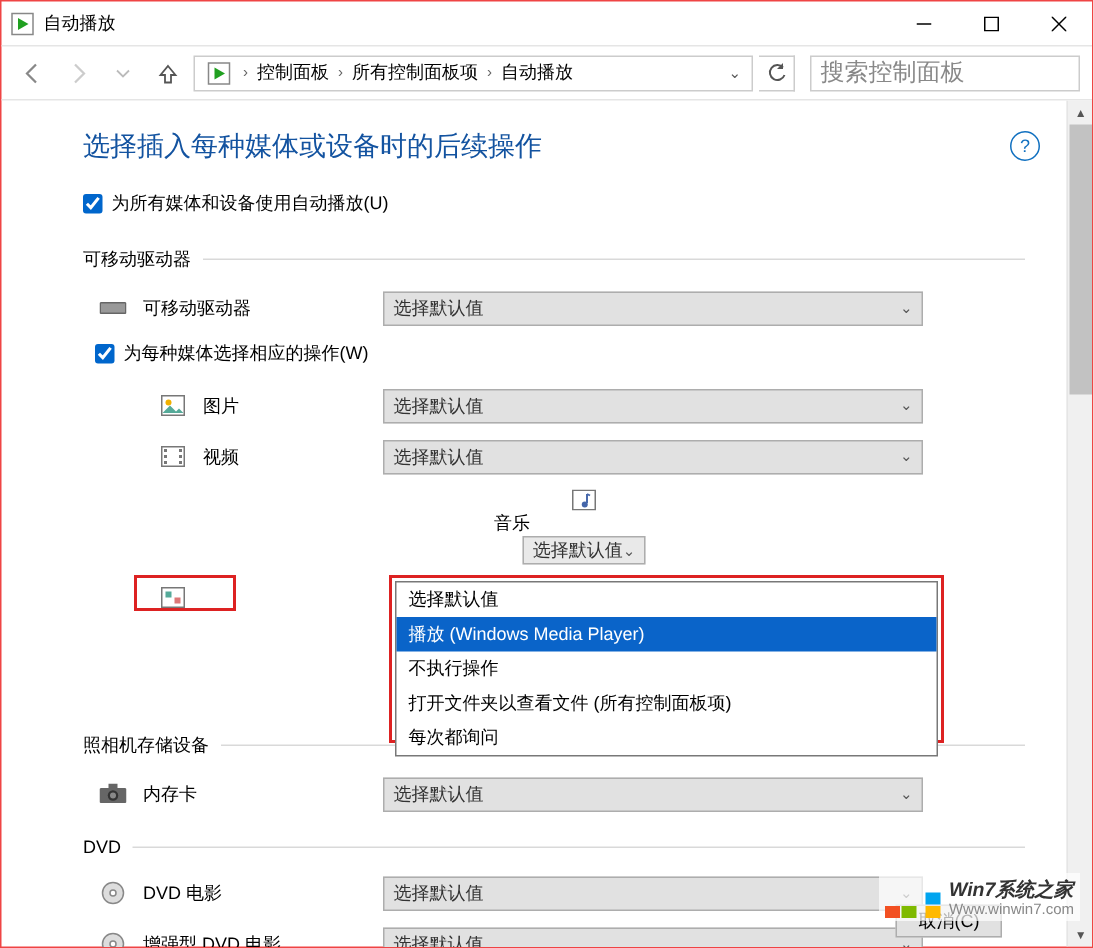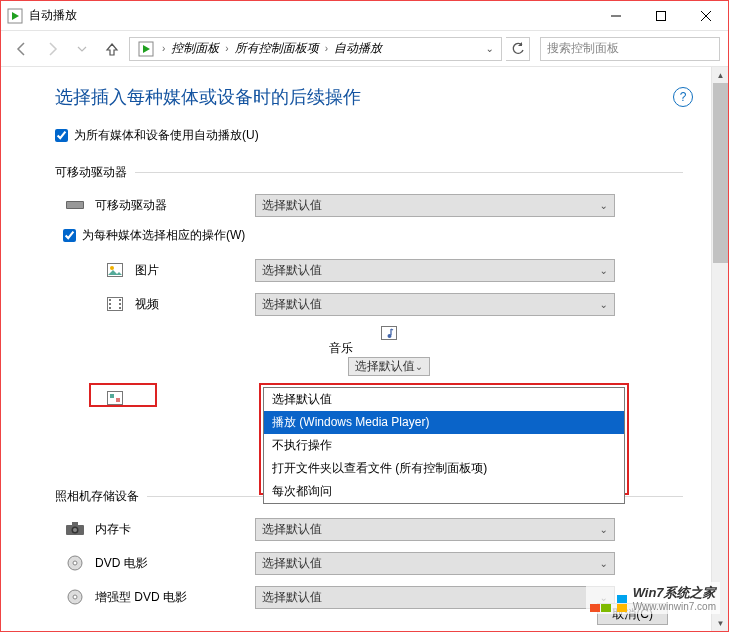--- a/index.html
+++ b/index.html
@@ -12,25 +12,25 @@
 .titlebar .title { font-size: 12px; color: #000; }
 .titlebar .win-buttons { margin-left: auto; display: flex; }
 .titlebar .win-btn { width: 45px; height: 29px; display: flex; align-items: center; justify-content: center; font-size: 10px; color: #000; cursor: pointer; }
 
 
 .navbar { height: 36px; display: flex; align-items: center; padding: 0 8px; border-bottom: 1px solid #e5e5e5; gap: 4px; }
 .nav-btn { width: 26px; height: 26px; display: flex; align-items: center; justify-content: center; color: #666; cursor: pointer; border-radius: 2px; }
 .nav-btn.disabled { color: #bbb; }
 .addr-icon { width: 16px; height: 16px; margin: 0 4px; }
 .breadcrumb { flex: 1; height: 24px; border: 1px solid #ccc; display: flex; align-items: center; padding: 0 4px; font-size: 12px; gap: 2px; min-width: 0; }
-.breadcrumb .crumb { padding: 0 2px; white-space: nowrap; cursor: pointer; font-style: italic; }
+.breadcrumb .crumb { padding: 0 2px; white-space: nowrap; cursor: pointer; }
 .breadcrumb .sep { color: #666; padding: 0 2px; font-size: 10px; }
 .breadcrumb .dd { margin-left: auto; color: #555; font-size: 10px; padding: 0 3px; }
 .refresh-btn { width: 24px; height: 24px; border: 1px solid #ccc; border-left: none; display: flex; align-items: center; justify-content: center; cursor: pointer; }
-.searchbox { width: 180px; height: 24px; border: 1px solid #ccc; margin-left: 6px; padding: 0 6px; font-size: 12px; color: #888; display: flex; align-items: center; }
+.searchbox { width: 180px; height: 24px; border: 1px solid #ccc; margin-left: 6px; padding: 0 6px; font-size: 16px; color: #888; display: flex; align-items: flex-start; }
 
 
 .content { flex: 1; display: flex; overflow: hidden; }
 .main { flex: 1; padding: 18px 28px 10px 54px; overflow-y: auto; position: relative; }
 .scrollbar-track { width: 17px; background: #f0f0f0; border-left: 1px solid #e5e5e5; position: relative; }
 .scrollbar-thumb { position: absolute; top: 16px; width: 15px; left: 1px; height: 180px; background: #c2c2c2; }
 .scrollbar-arrow { position: absolute; width: 15px; height: 16px; left: 1px; display:flex; align-items:center; justify-content:center; font-size: 8px; color:#555; }
 
 .page-title { color: #1353a0; font-size: 18px; margin-bottom: 18px; font-weight: normal; }
 .help-icon { position: absolute; top: 20px; right: 18px; width: 20px; height: 20px; border: 1.5px solid #1070c0; border-radius: 50%; color: #1070c0; font-size: 12px; display:flex; align-items:center; justify-content:center; cursor:pointer;}
@@ -257,20 +257,24 @@
               <circle cx="9" cy="8" r="2" fill="#888"></circle>
             </svg>
           </span>
         <span class="label">内存卡</span>
         <div class="select">
             <span>选择默认值</span>
             <span class="caret">⌄</span>
           </div>
       </div>
 
+      <div class="section-head" style="margin-top:16px;">
+        <span>DVD</span>
+        <span class="line"></span>
+      </div>
       <div class="row">
         <span class="icon-slot">
             <svg width="16" height="16">
               <circle cx="8" cy="8" r="7" fill="#ddd" stroke="#888"></circle>
               <circle cx="8" cy="8" r="2" fill="#fff" stroke="#888"></circle>
             </svg>
           </span>
         <span class="label">DVD 电影</span>
         <div class="select">
             <span>选择默认值</span>

